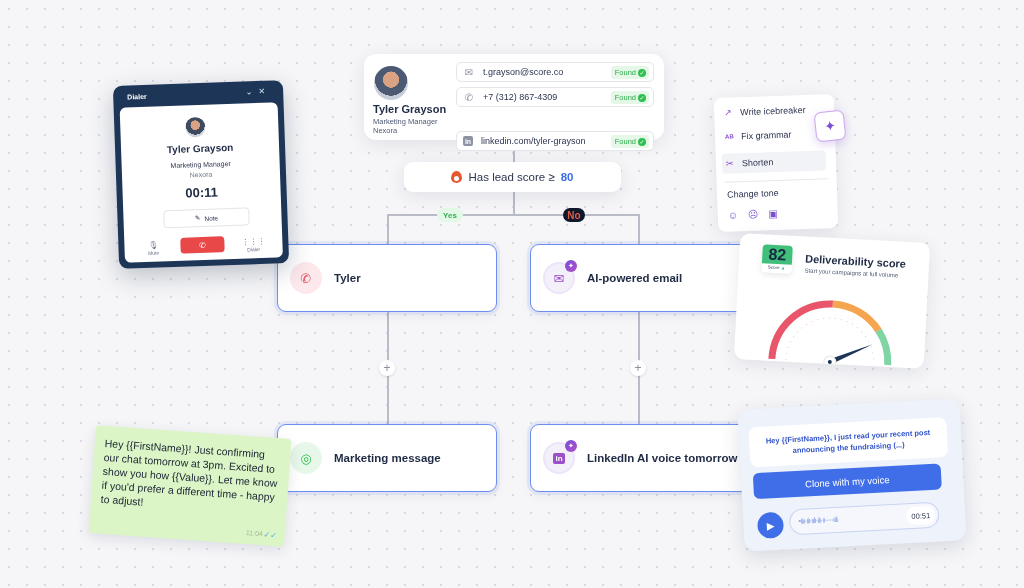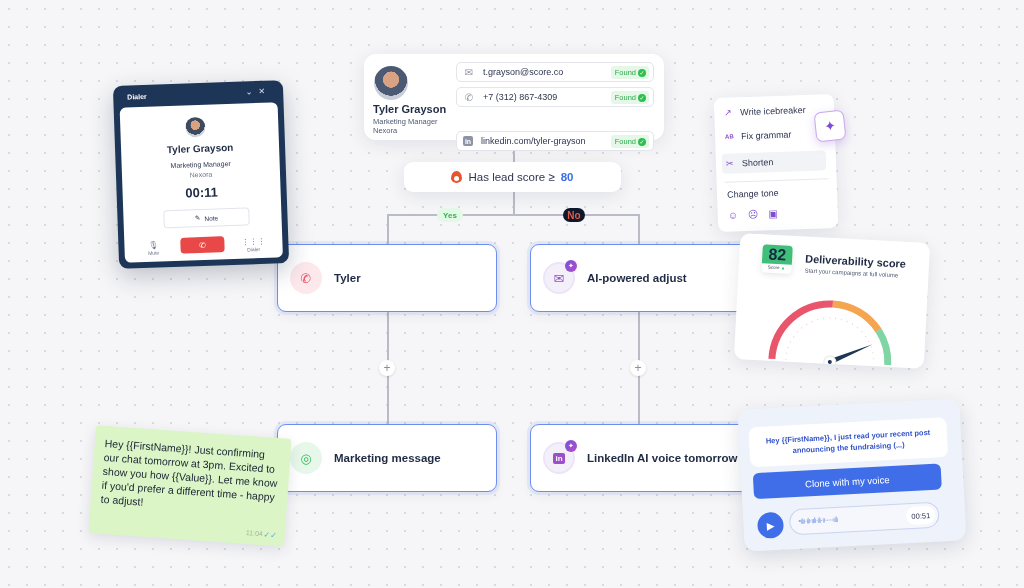--- a/index.html
+++ b/index.html
@@ -136,21 +136,21 @@
 <div class="abs badge-yes">Yes</div>
 <div class="abs badge-no">No</div>
 
 <div class="node" style="left:277px;top:244px;">
   <div class="iw" style="background:#fde8ec;color:#e8566b;">✆</div>
   <span>Tyler</span>
 </div>
 <div class="node" style="left:530px;top:244px;">
   <div class="iw" style="background:#f3f0fa;border:2px solid #ece4f8;color:#9b4fc8;">✉
     <span class="ai-dot">✦</span></div>
-  <span>AI-powered adjust</span>
+  <span>AI-powered email</span>
 </div>
 <div class="plus" style="left:379px;top:360px;">+</div>
 <div class="plus" style="left:630px;top:360px;">+</div>
 <div class="node" style="left:277px;top:424px;">
   <div class="iw" style="background:#e7f8ea;color:#2ebf4f;">◎</div>
   <span>Marketing message</span>
 </div>
 <div class="node" style="left:530px;top:424px;">
   <div class="iw" style="background:#f3f0fa;border:2px solid #ece4f8;">
     <span style="background:#9b4fc8;color:#fff;font-size:8px;font-weight:bold;padding:1px 2px;border-radius:2px;">in</span>

